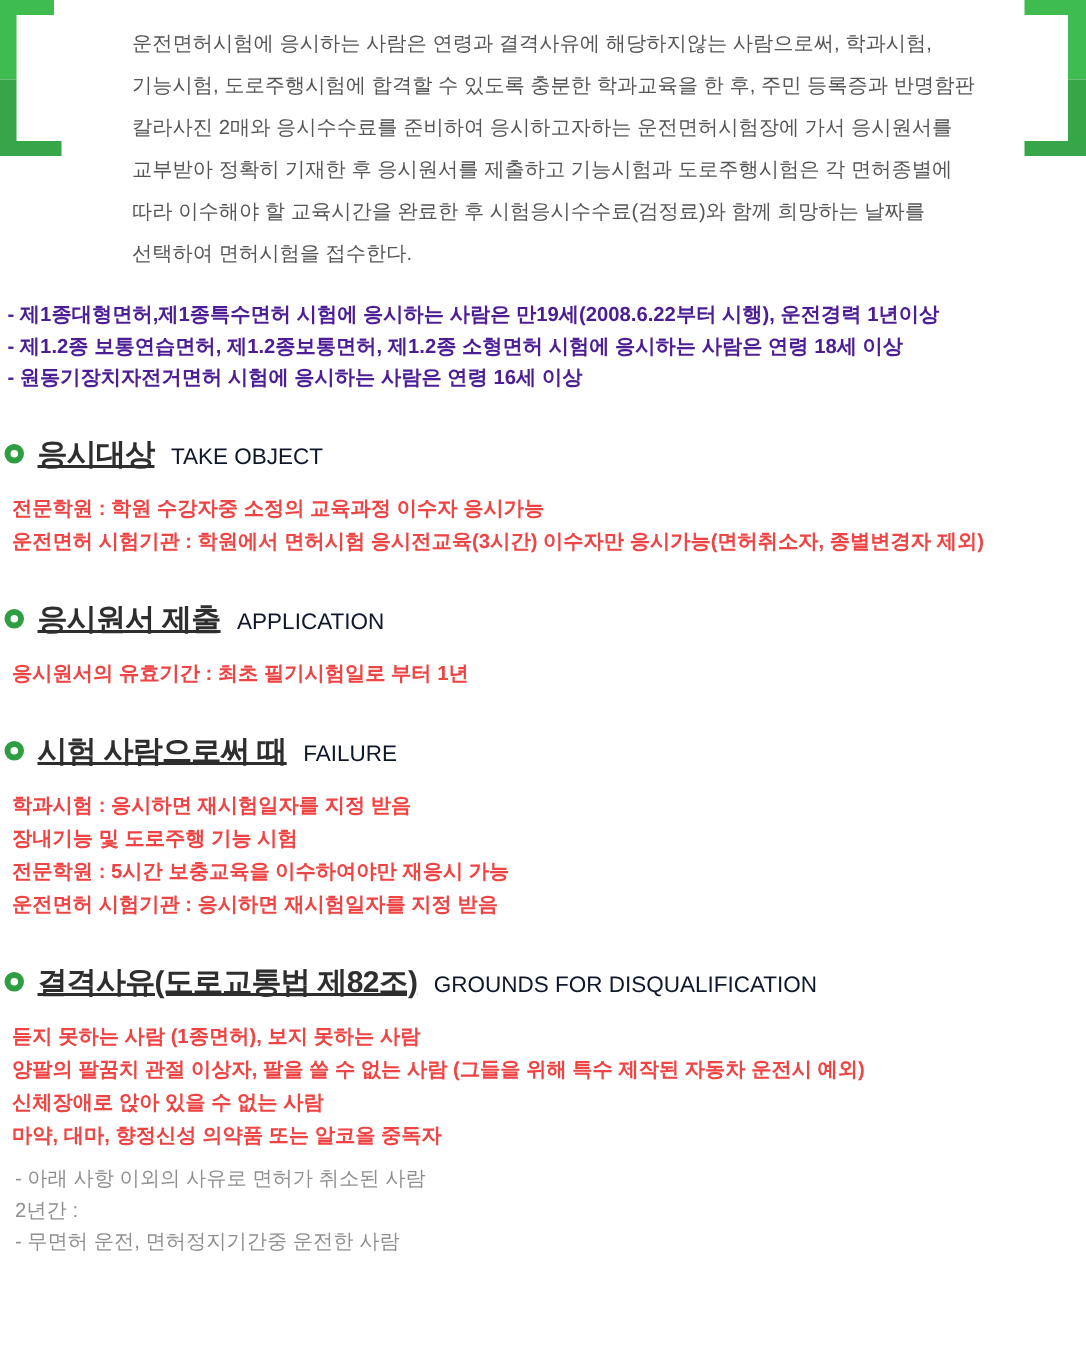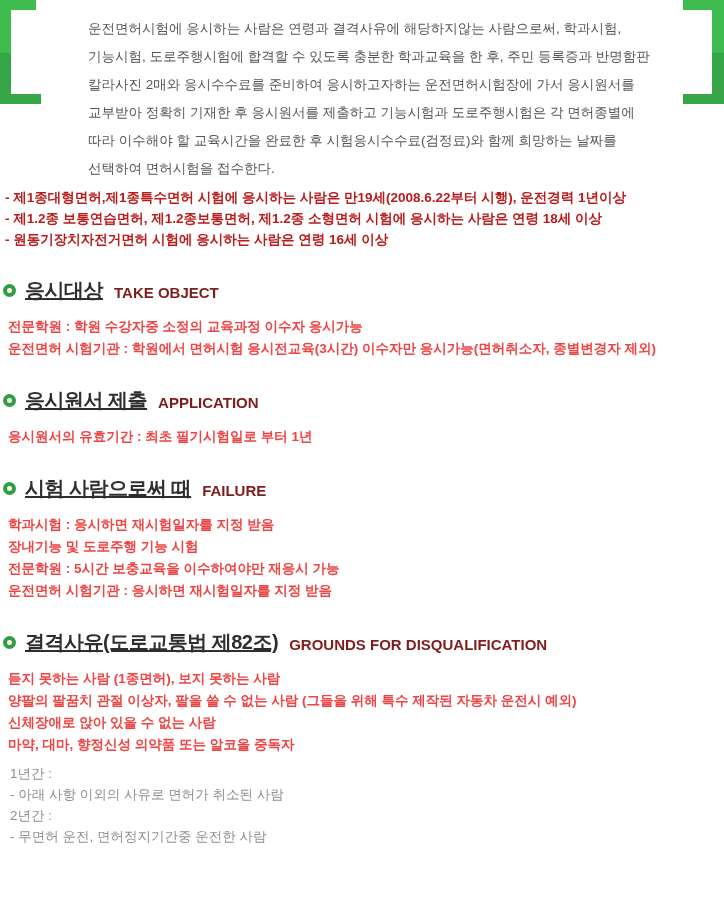--- a/index.html
+++ b/index.html
@@ -25,37 +25,37 @@
   .br-bar-bot{right:0;top:53px;width:12px;height:41px;background:#37A648;}
   .br-arm-bot{right:0;top:94px;width:41px;height:10px;background:#37A648;}
   .quote-text{
     margin:0 0 0 88px;padding-top:15px;width:576px;
     font-size:13.5px;line-height:28px;color:#555555;
     word-break:keep-all;
   }
 
   
   .intro-list{
-    list-style:none;margin:4px 0 0 5px;padding:0;
-    font-size:13.5px;line-height:21px;font-weight:bold;color:#b91c1c;
+    list-style:none;margin:16px 0 0 5px;padding:0;
+    font-size:13.5px;line-height:21px;font-weight:bold;color:#4c1d95;
     word-break:keep-all;
   }
 
   
   .section{margin-top:27px;}
   .section-head{display:flex;align-items:center;margin-left:3px;}
   .ring{
     display:inline-block;width:13px;height:13px;box-sizing:border-box;
     border:4px solid #2F9E43;border-radius:50%;margin-right:9px;flex:none;
   }
   .section-title{
     margin:0;font-size:20px;font-weight:bold;color:#2E2E2E;letter-spacing:-0.5px;text-decoration:underline;
   }
   .section-sub{
-    margin-left:11px;font-size:15px;font-weight:bold;color:#7f1d1d;
+    margin-left:11px;font-size:15px;font-weight:normal;color:#0f172a;
     letter-spacing:0px;padding-top:3px;
   }
   .section-items{
     list-style:none;margin:12px 0 0 8px;padding:0;
     font-size:13.5px;line-height:22px;font-weight:bold;color:#ef4444;
     word-break:keep-all;
   }
   .periods{margin:7px 0 0 10px;font-size:13.5px;line-height:21px;color:#8F8F8F;}
   .periods p{margin:0;}
 </style>
@@ -130,21 +130,20 @@
       <span class="section-sub">GROUNDS FOR DISQUALIFICATION</span>
     </div>
     <ul class="section-items">
       <li>듣지 못하는 사람 (1종면허), 보지 못하는 사람</li>
       <li>양팔의 팔꿈치 관절 이상자, 팔을 쓸 수 없는 사람 (그들을 위해 특수 제작된 자동차 운전시 예외)</li>
       <li>신체장애로 앉아 있을 수 없는 사람</li>
       <li>마약, 대마, 향정신성 의약품 또는 알코올 중독자</li>
     </ul>
 
     <div class="periods">
-      <p>1년간 :</p>
       <p>- 아래 사항 이외의 사유로 면허가 취소된 사람</p>
 
       <p>2년간 :</p>
       <p>- 무면허 운전, 면허정지기간중 운전한 사람</p>
 
     </div>
   </div>
 
 </div>
 

